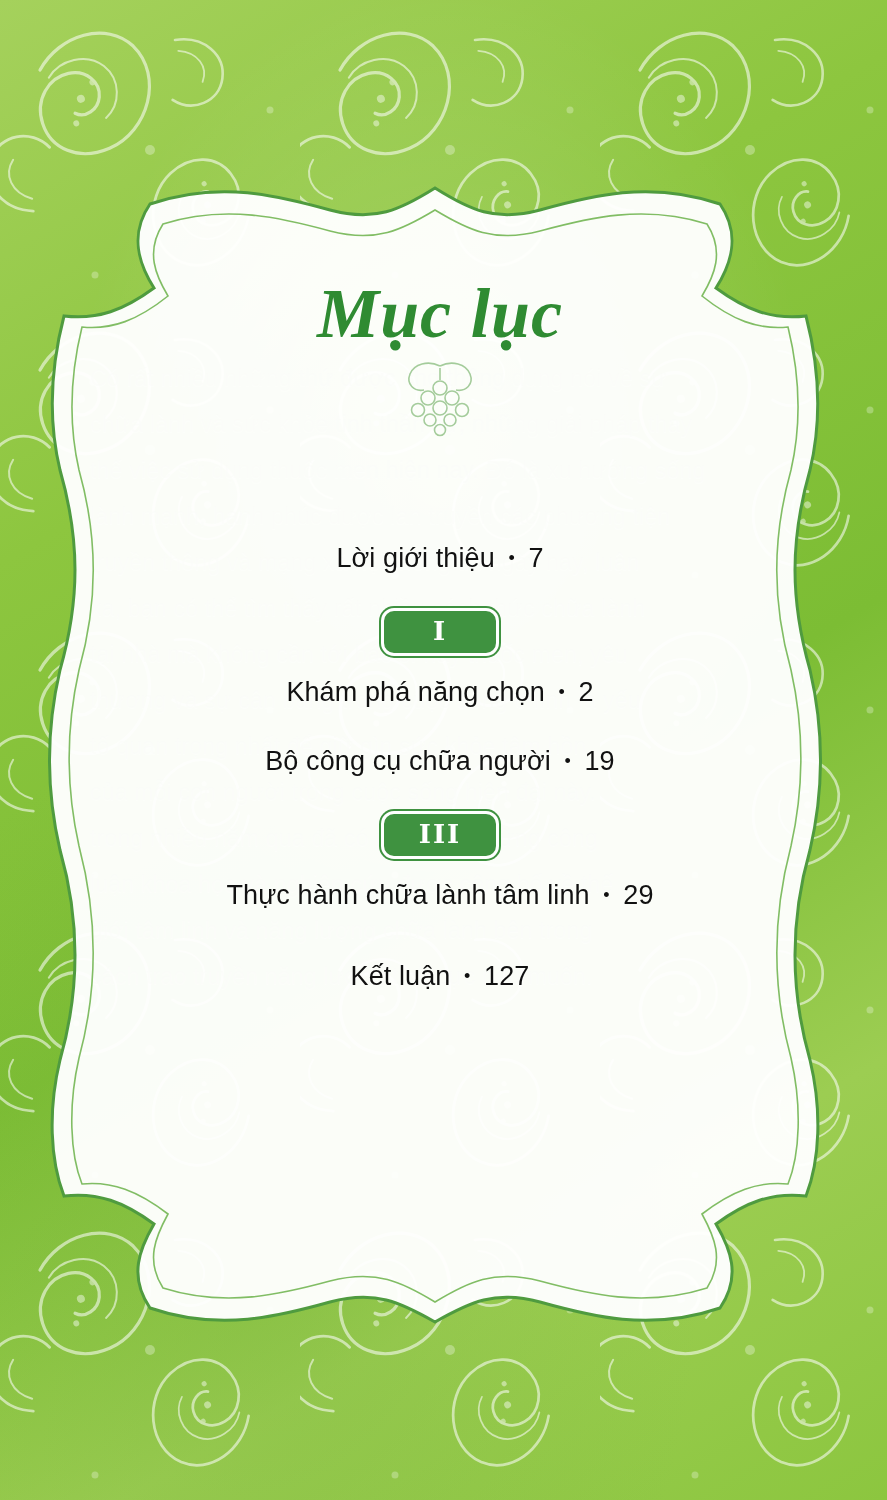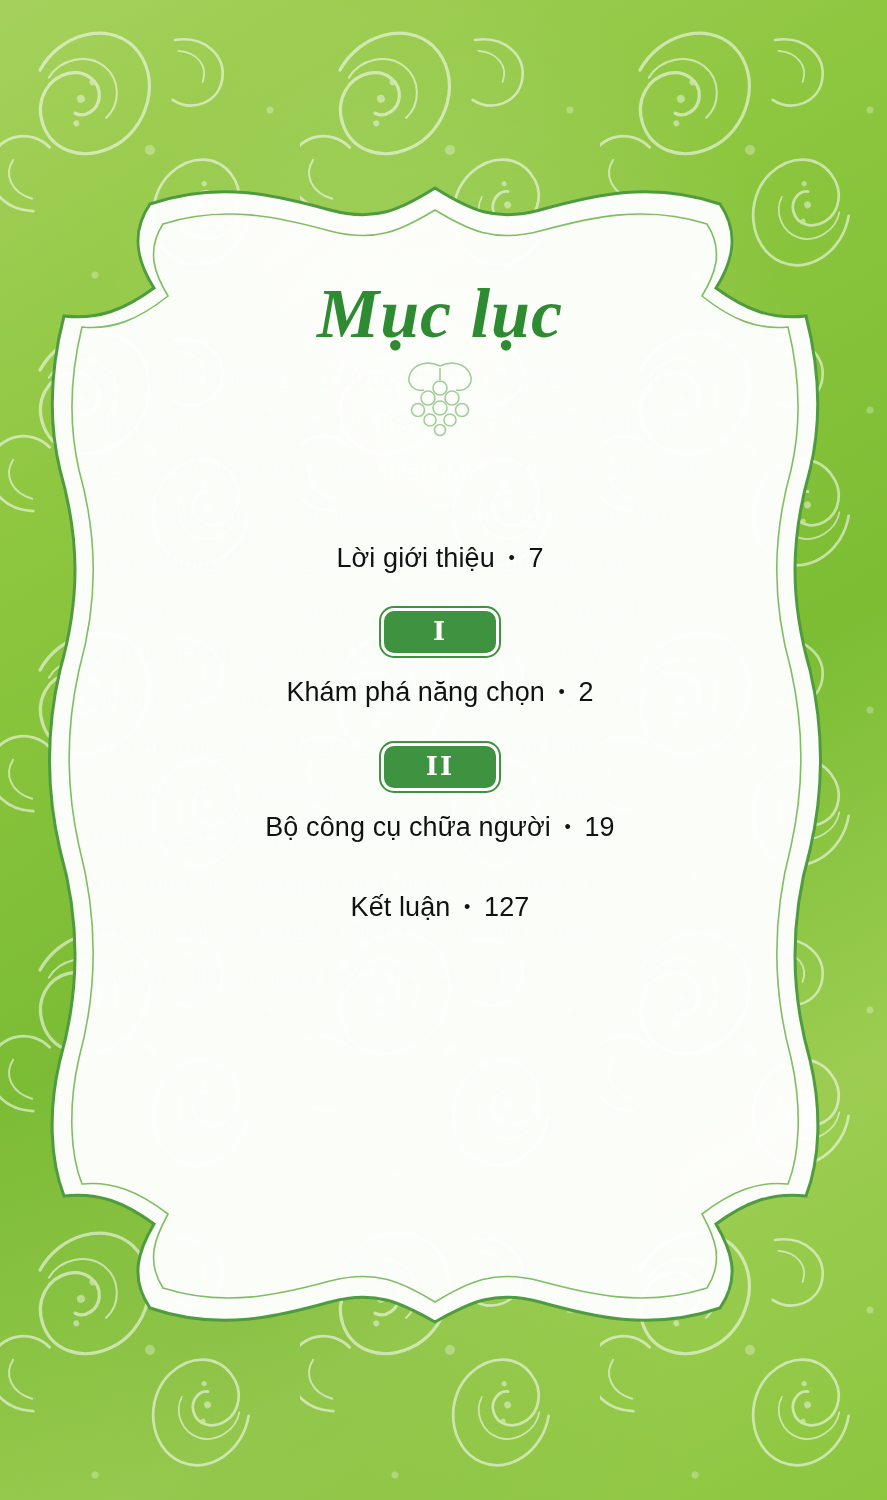--- a/index.html
+++ b/index.html
@@ -261,28 +261,35 @@
     <div class="chapter-block">
       <span class="chapter-badge">I</span>
       <p class="entry chapter-title">
         <span>Khám phá năng chọn</span>
         <span class="dot">•</span>
         <span>2</span>
       </p>
     </div>
 
     <div class="chapter-block">
-      <span class="chapter-badge">II</span>
       <p class="entry chapter-title">
         <span>Bộ công cụ chữa người</span>
         <span class="dot">•</span>
         <span>19</span>
       </p>
     </div>
 
+    <div class="chapter-block">
+      <span class="chapter-badge">III</span>
+      <p class="entry chapter-title">
+        <span>Thực hành chữa lành tâm linh</span>
+        <span class="dot">•</span>
+        <span>29</span>
+      </p>
+    </div>
 
     <div class="chapter-block">
     </div>
 
     <p class="entry closing-entry">
       <span>Kết luận</span>
       <span class="dot">•</span>
       <span>127</span>
     </p>
 

